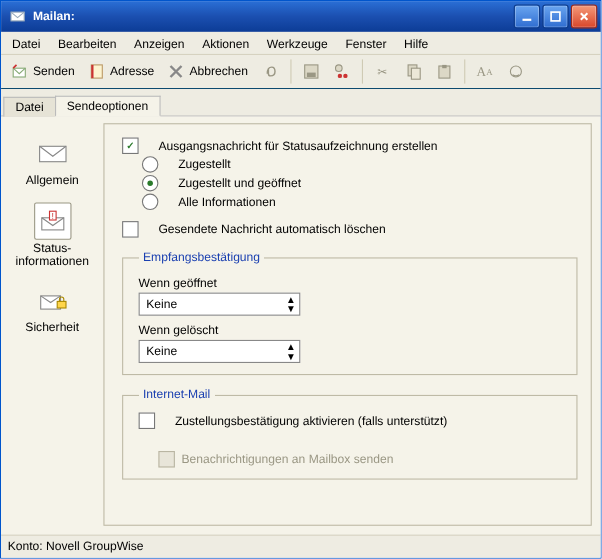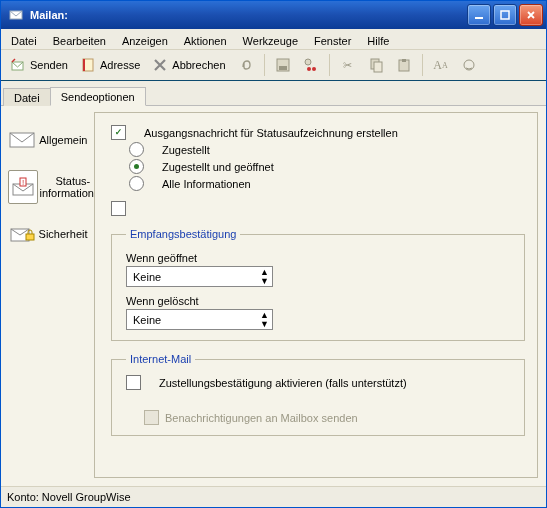--- a/index.html
+++ b/index.html
@@ -113,21 +113,21 @@
     padding: 6px 8px 0 0;
     overflow:hidden;
   }
   .sidebar {
     width: 93px;
     display:flex;flex-direction:column;align-items:center;
     padding-top:10px;
     gap:10px;
   }
   .side-item {
-    display:flex;flex-direction:row;align-items:center;gap:2px;
+    display:flex;flex-direction:column;align-items:center;gap:2px;
     text-align:center;line-height:12px;
     padding:2px;
     width: 80px;
   }
   .side-item.selected .side-icon{
     border:1px solid #9a9784;
     background:#fff;
     border-radius:2px;
   }
   .side-icon{
@@ -371,20 +371,21 @@
         <span class="rad sel"></span>
         <span>Zugestellt und geöffnet</span>
       </div>
       <div class="radio-row">
         <span class="rad"></span>
         <span>Alle Informationen</span>
       </div>
 
       <div class="check-row" style="margin-top:10px;margin-left:0;">
         <span class="chk"></span>
+        <span>Gesendete Nachricht automatisch löschen</span>
       </div>
 
       <fieldset>
         <legend>Empfangsbestätigung</legend>
         <div class="label-sm">Wenn geöffnet</div>
         <div class="select">
           <span>Keine</span>
           <span class="arrows">▲<span>▼</span></span>
         </div>
         <div class="label-sm" style="margin-top:8px;">Wenn gelöscht</div>

